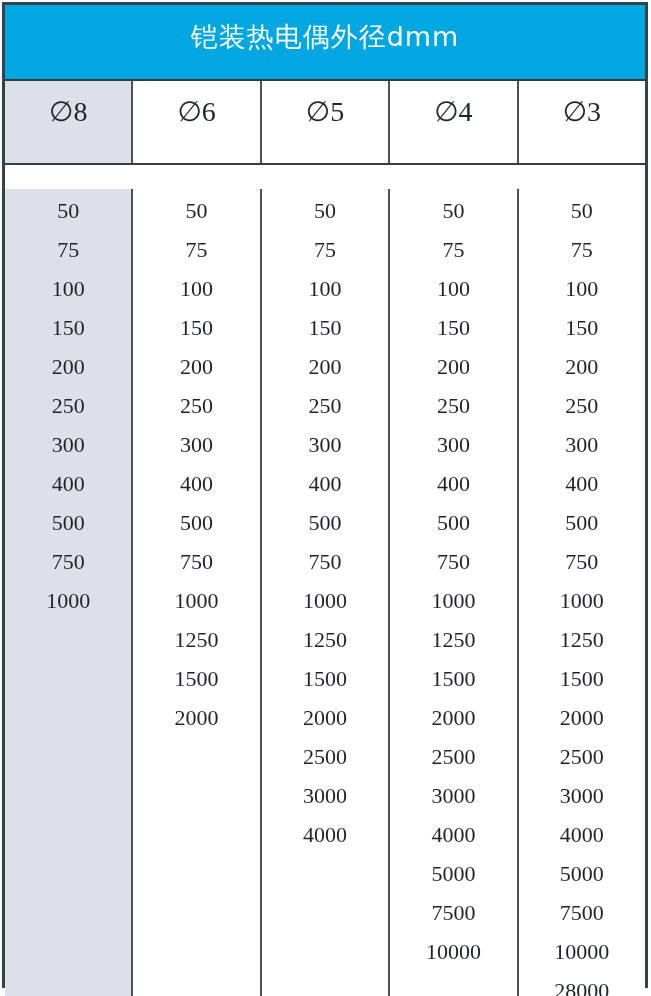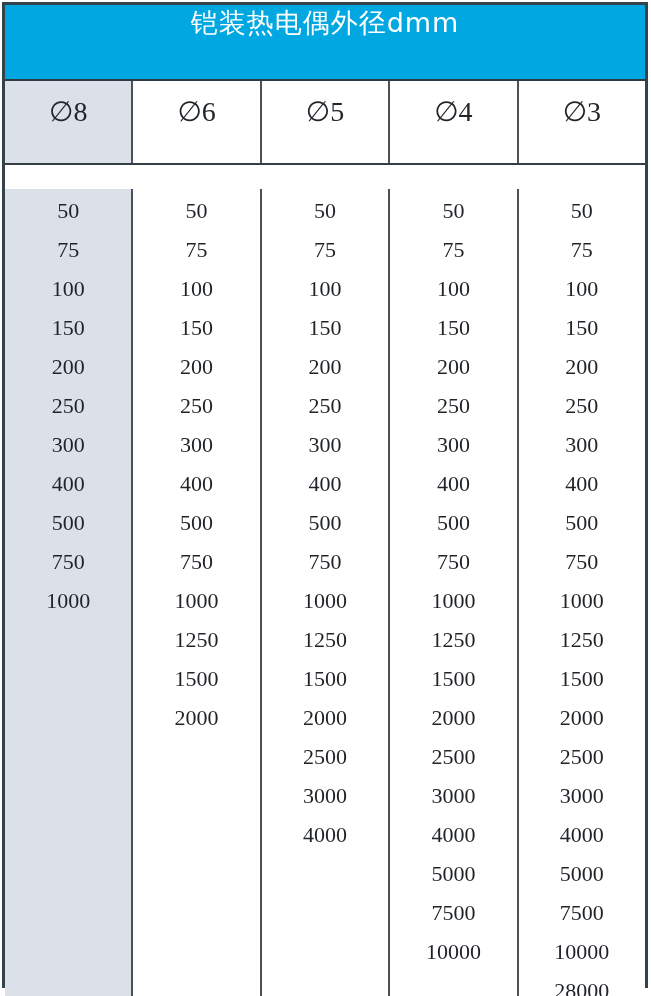--- a/index.html
+++ b/index.html
@@ -26,20 +26,21 @@
   }
   .title-bar {
     height: 74px;
     background: #00a7e1;
     border-bottom: 2px solid #2e3b44;
     text-align: center;
     box-sizing: content-box;
   }
   .title-bar .title {
     display: inline-block;
+    padding-top: 14px;
     color: #ffffff;
     font-size: 27px;
     font-weight: 500;
     letter-spacing: 1px;
     font-family: "DejaVu Sans", "Liberation Sans", sans-serif;
   }
   .header-row {
     display: flex;
     height: 82px;
     border-bottom: 2px solid #353f46;

